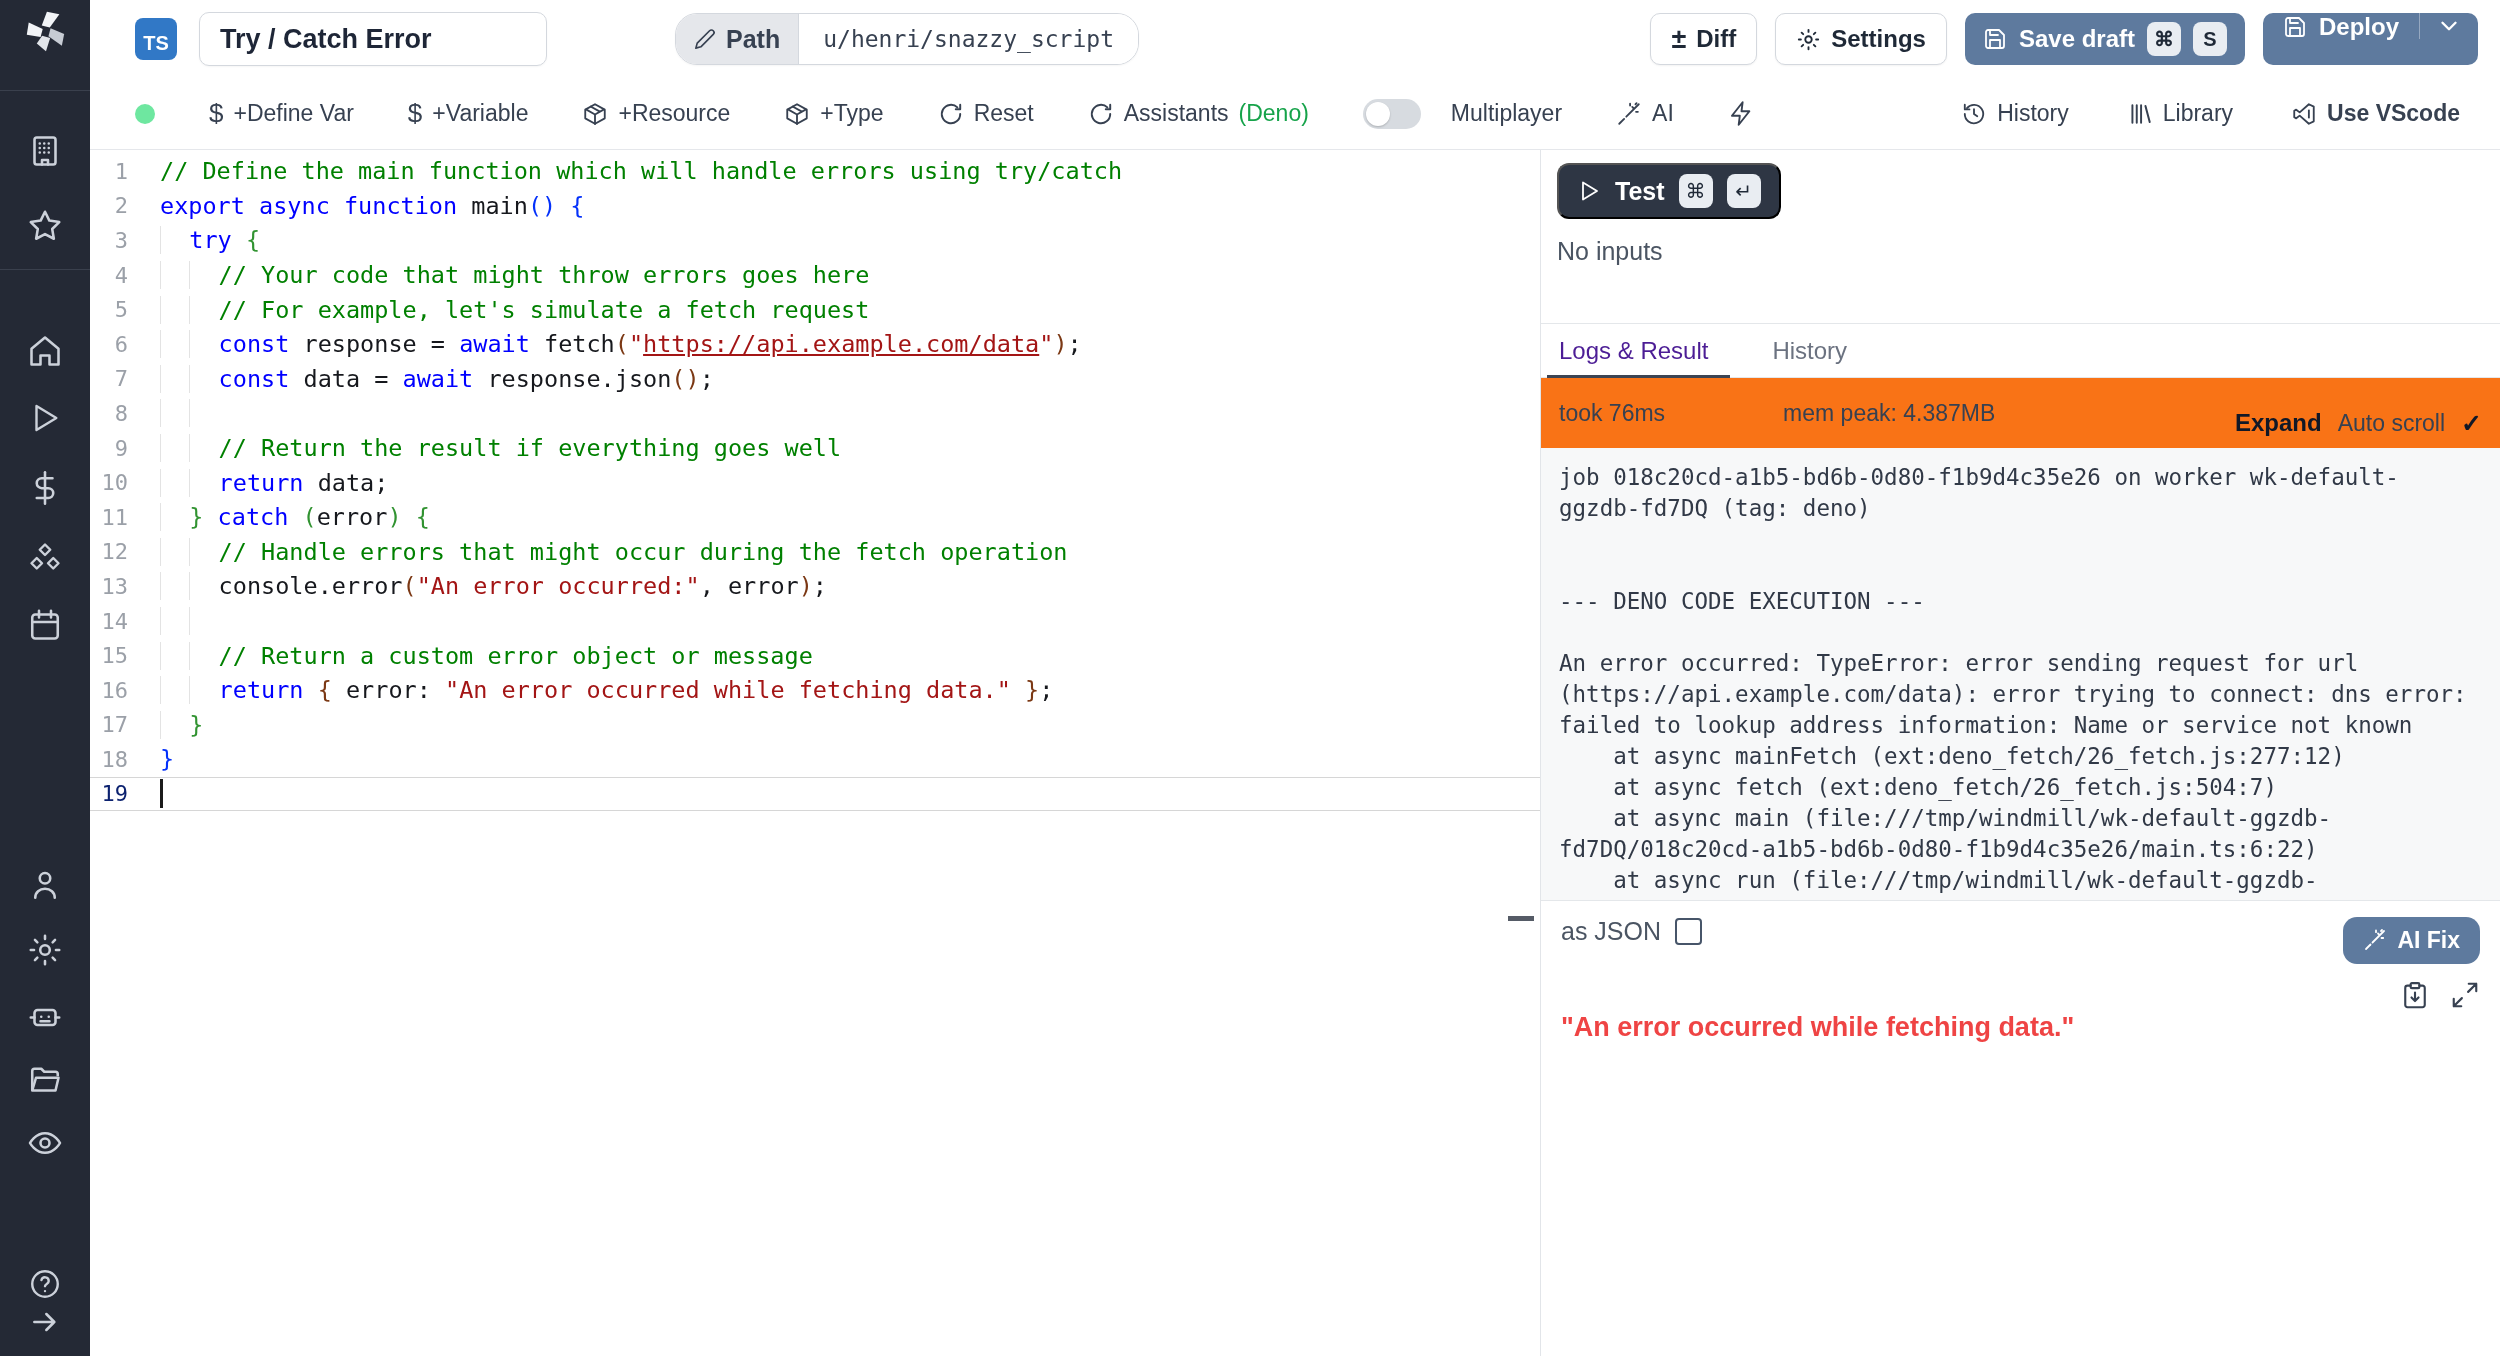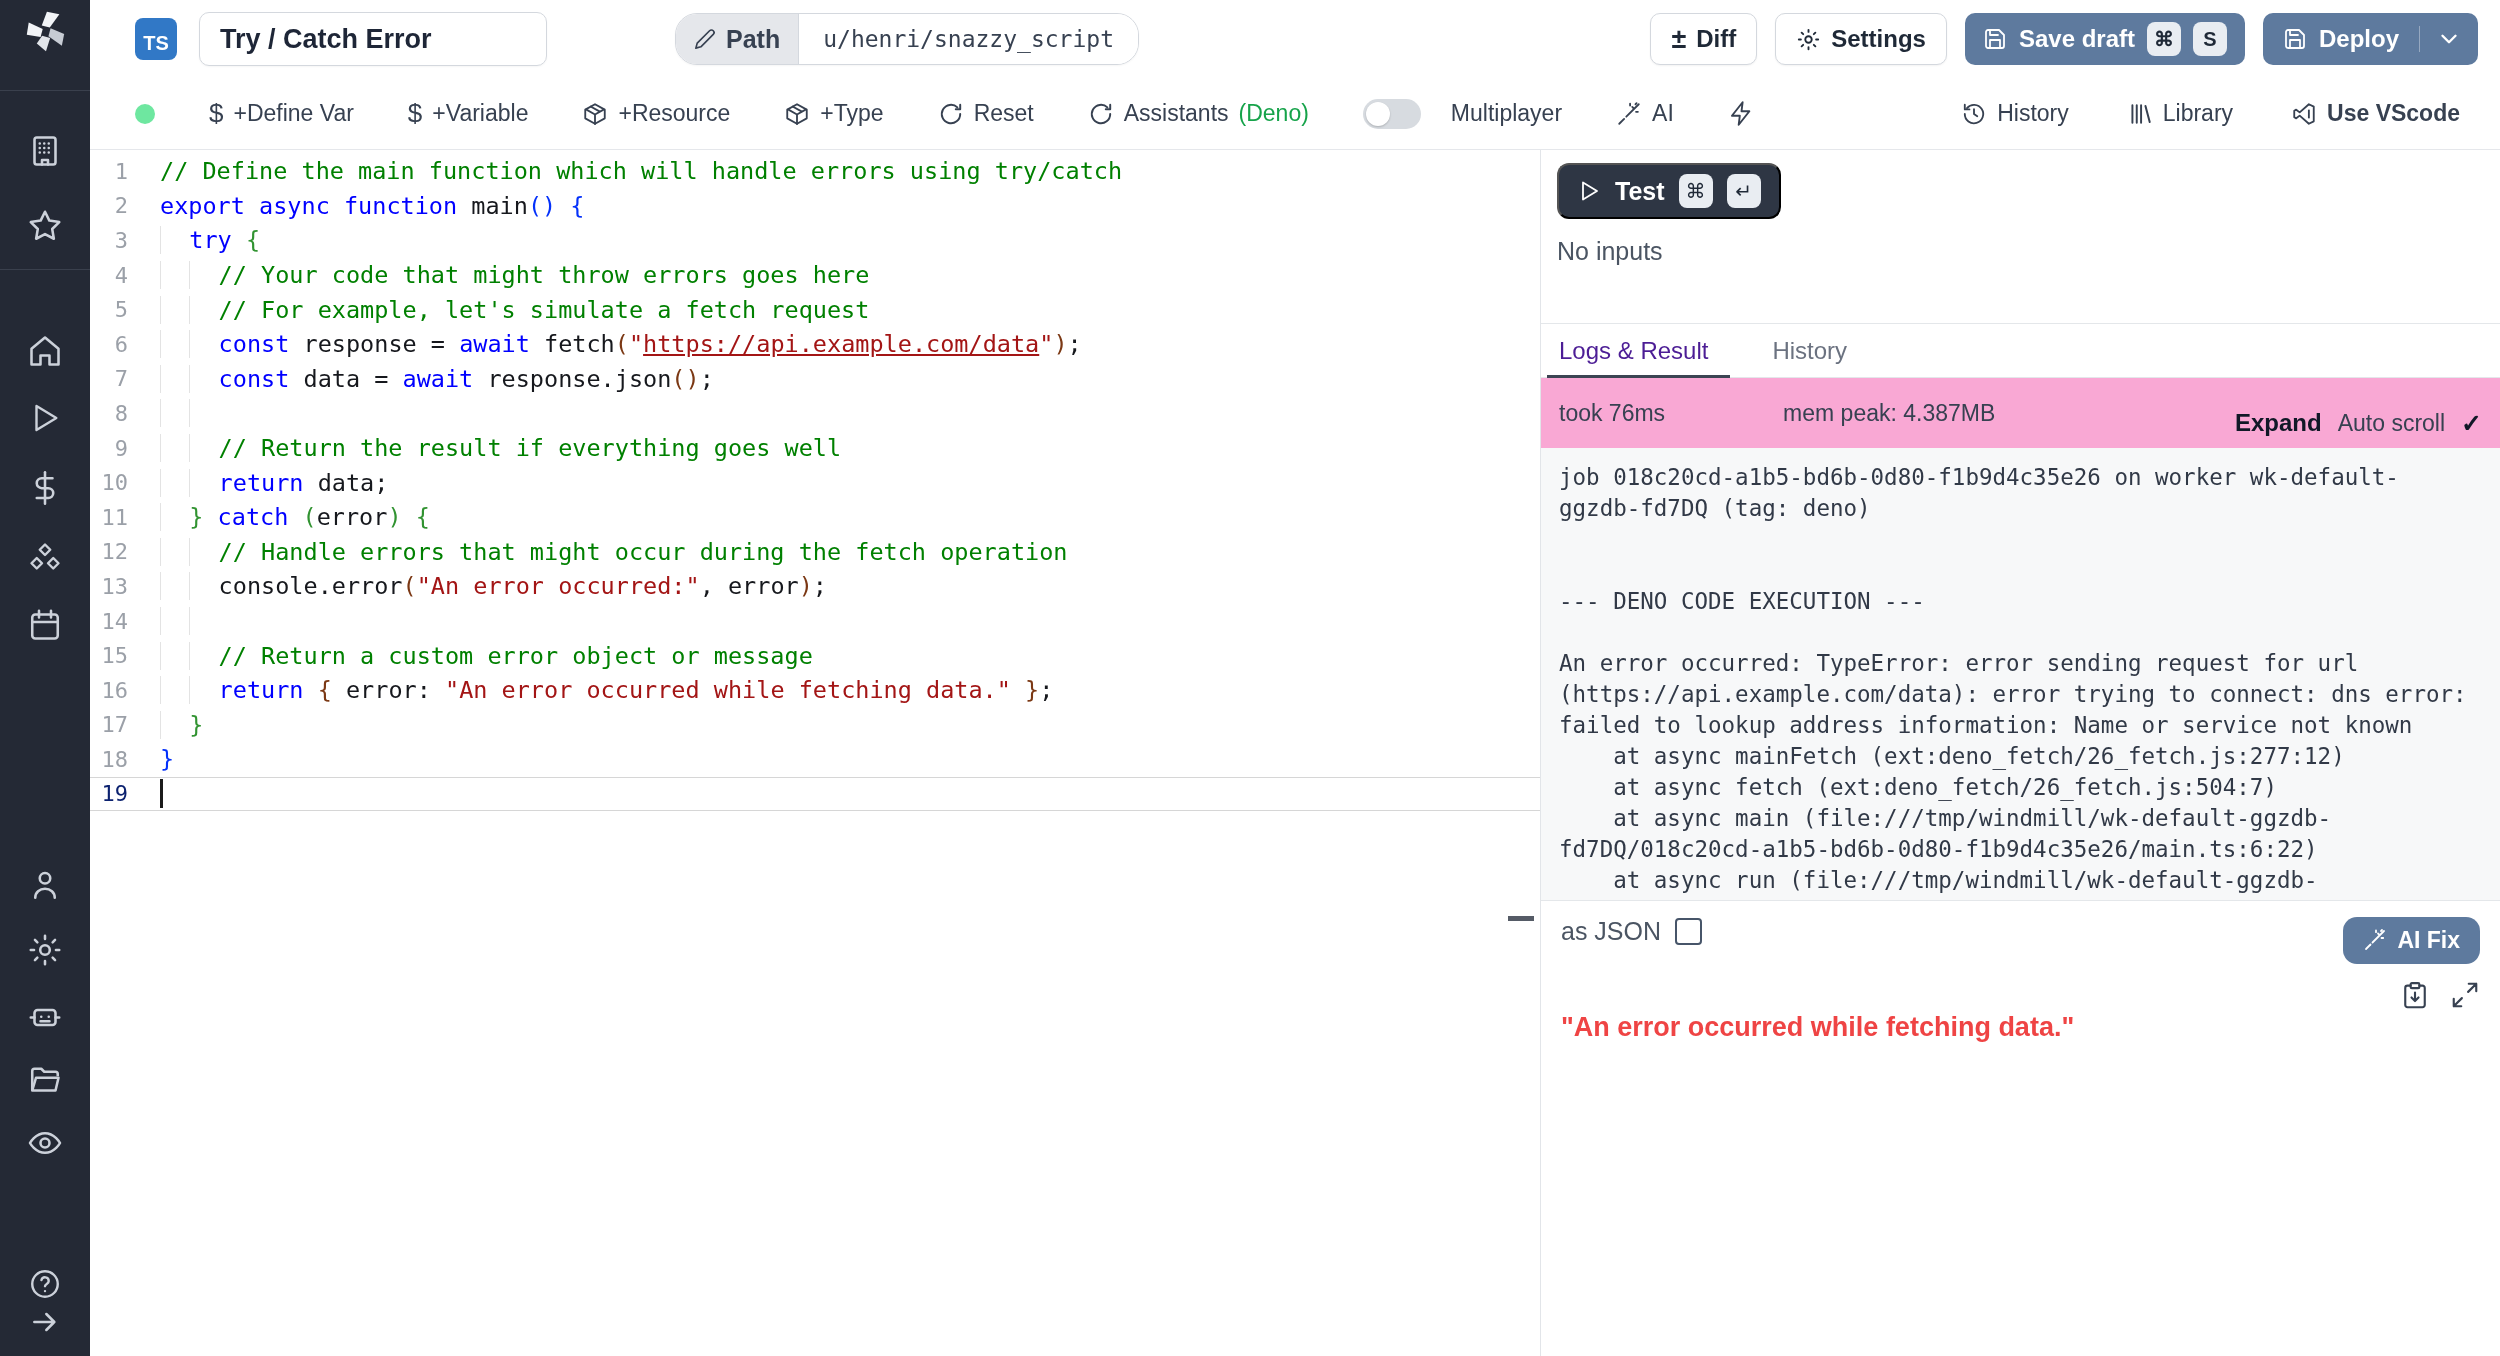--- a/index.html
+++ b/index.html
@@ -18,21 +18,21 @@
   .topbar { position:absolute; left:90px; top:0; width:2410px; height:78px; background:#fff; display:flex; align-items:center; padding:0 22px 0 45px; }
   .ts-badge { width:42px; height:42px; background:#3178c6; border-radius:8px; color:#fff; font-weight:700; font-size:20px; display:flex; align-items:flex-end; justify-content:center; padding-bottom:5px; }
   .title-input { margin-left:22px; width:348px; height:54px; border:1px solid #d4d8de; border-radius:10px; display:flex; align-items:center; padding:0 20px; font-size:27px; font-weight:600; color:#1e2637; box-shadow:0 1px 2px rgba(0,0,0,.04); }
   .path-group { margin-left:128px; height:52px; border:1px solid #d4d8de; border-radius:22px; display:flex; overflow:hidden; box-shadow:0 1px 2px rgba(0,0,0,.04); }
   .path-left { background:#e5e7eb; display:flex; align-items:center; gap:10px; padding:0 18px; font-size:25px; font-weight:600; color:#374151; border-right:1px solid #d4d8de; }
   .path-right { background:#fff; display:flex; align-items:center; padding:0 24px; font-family:"DejaVu Sans Mono", monospace; font-size:23px; color:#374151; min-width:310px; }
   .topbar-right { margin-left:auto; display:flex; align-items:center; gap:18px; }
   .btn-light { height:52px; background:#fff; border:1px solid #d4d8de; border-radius:10px; display:flex; align-items:center; gap:10px; padding:0 20px; font-size:24px; font-weight:600; color:#1f2937; box-shadow:0 1px 2px rgba(0,0,0,.05); cursor:pointer; }
   .btn-blue { height:52px; background:#5e7a9e; border:none; border-radius:10px; display:flex; align-items:center; gap:12px; padding:0 18px; font-size:24px; font-weight:600; color:#fff; cursor:pointer; }
   .kbd { min-width:34px; height:34px; background:#e9edf2; border-radius:8px; color:#1f2937; font-size:20px; display:flex; align-items:center; justify-content:center; padding:0 5px; }
-  .deploy-split { display:flex; align-items:center; background:#5e7a9e; border-radius:10px; overflow:hidden; height:52px; }
+  .deploy-split { display:flex; align-items:flex-start; background:#5e7a9e; border-radius:10px; overflow:hidden; height:52px; }
   .deploy-main { display:flex; align-items:center; gap:12px; padding:0 20px; font-size:24px; font-weight:600; color:#fff; cursor:pointer; }
   .deploy-caret { display:flex; align-items:center; padding:0 16px; border-left:1px solid rgba(255,255,255,.35); color:#fff; cursor:pointer; }
   
   .toolbar { position:absolute; left:90px; top:78px; width:2410px; height:72px; background:#fff; border-bottom:1px solid #e5e7eb; display:flex; align-items:center; padding:0 40px 0 45px; }
   .tb-left { display:flex; align-items:center; gap:54px; }
   .tb-item { display:flex; align-items:center; gap:10px; font-size:23px; font-weight:500; color:#374151; cursor:pointer; white-space:nowrap; }
   .tb-item svg { color:#374151; }
   .dot { width:20px; height:20px; border-radius:50%; background:#6ee7a0; }
   .dollar { font-size:26px; color:#374151; font-weight:400; }
   .deno { color:#16a34a; font-weight:500; font-size:23px; }
@@ -59,21 +59,21 @@
   
   .rpanel { width:960px; border-left:1px solid #e2e5e9; display:flex; flex-direction:column; background:#fff; }
   .preview-top { height:173px; padding:13px 16px 0 16px; }
   .test-btn { width:fit-content; height:56px; background:#2e3644; border-radius:12px; display:flex; align-items:center; gap:14px; padding:0 18px; cursor:pointer; }
   .test-label { color:#fff; font-size:25px; font-weight:600; }
   .no-inputs { margin-top:18px; font-size:25px; color:#4b5563; }
   .tabs { height:55px; border-top:1px solid #e4e7ea; border-bottom:1px solid #e4e7ea; display:flex; align-items:stretch; padding:0 14px; gap:56px; }
   .tab { display:flex; align-items:center; font-size:24px; color:#6b7280; position:relative; cursor:pointer; padding:0 4px; }
   .tab.active { color:#4c1d95; font-weight:400; }
   .tab.active::after { content:""; position:absolute; left:-8px; right:-18px; bottom:-1px; height:3.5px; background:#3c4453; }
-  .stats { height:70px; background:#f9a8d4; display:flex; align-items:center; font-size:23px; color:#374151; padding:0 18px; }
+  .stats { height:70px; background:#f97316; display:flex; align-items:center; font-size:23px; color:#374151; padding:0 18px; }
   .stat-mem { margin-left:118px; }
   .stats-right { margin-left:auto; display:flex; align-items:center; gap:16px;margin-top:20px; }
   .expand-lbl { font-weight:700; color:#111827; font-size:24px; cursor:pointer; }
   .autoscroll-lbl { color:#374151; font-size:23px; }
   .checkmark { color:#111827; font-size:25px; font-weight:700; }
   .logs { flex:1; background:#f7f8f9; padding:14px 18px; overflow:hidden; }
   .logs pre { font-family:"DejaVu Sans Mono", monospace; font-size:22.5px; line-height:31px; color:#313947; white-space:pre; }
   .result-sec { border-top:1px solid #e4e7ea; background:#fff; padding:16px 20px; flex:1; }
   .result-head { display:flex; align-items:flex-start; }
   .asjson-wrap { display:flex; align-items:center; gap:14px; font-size:25px; color:#4b5563; }

